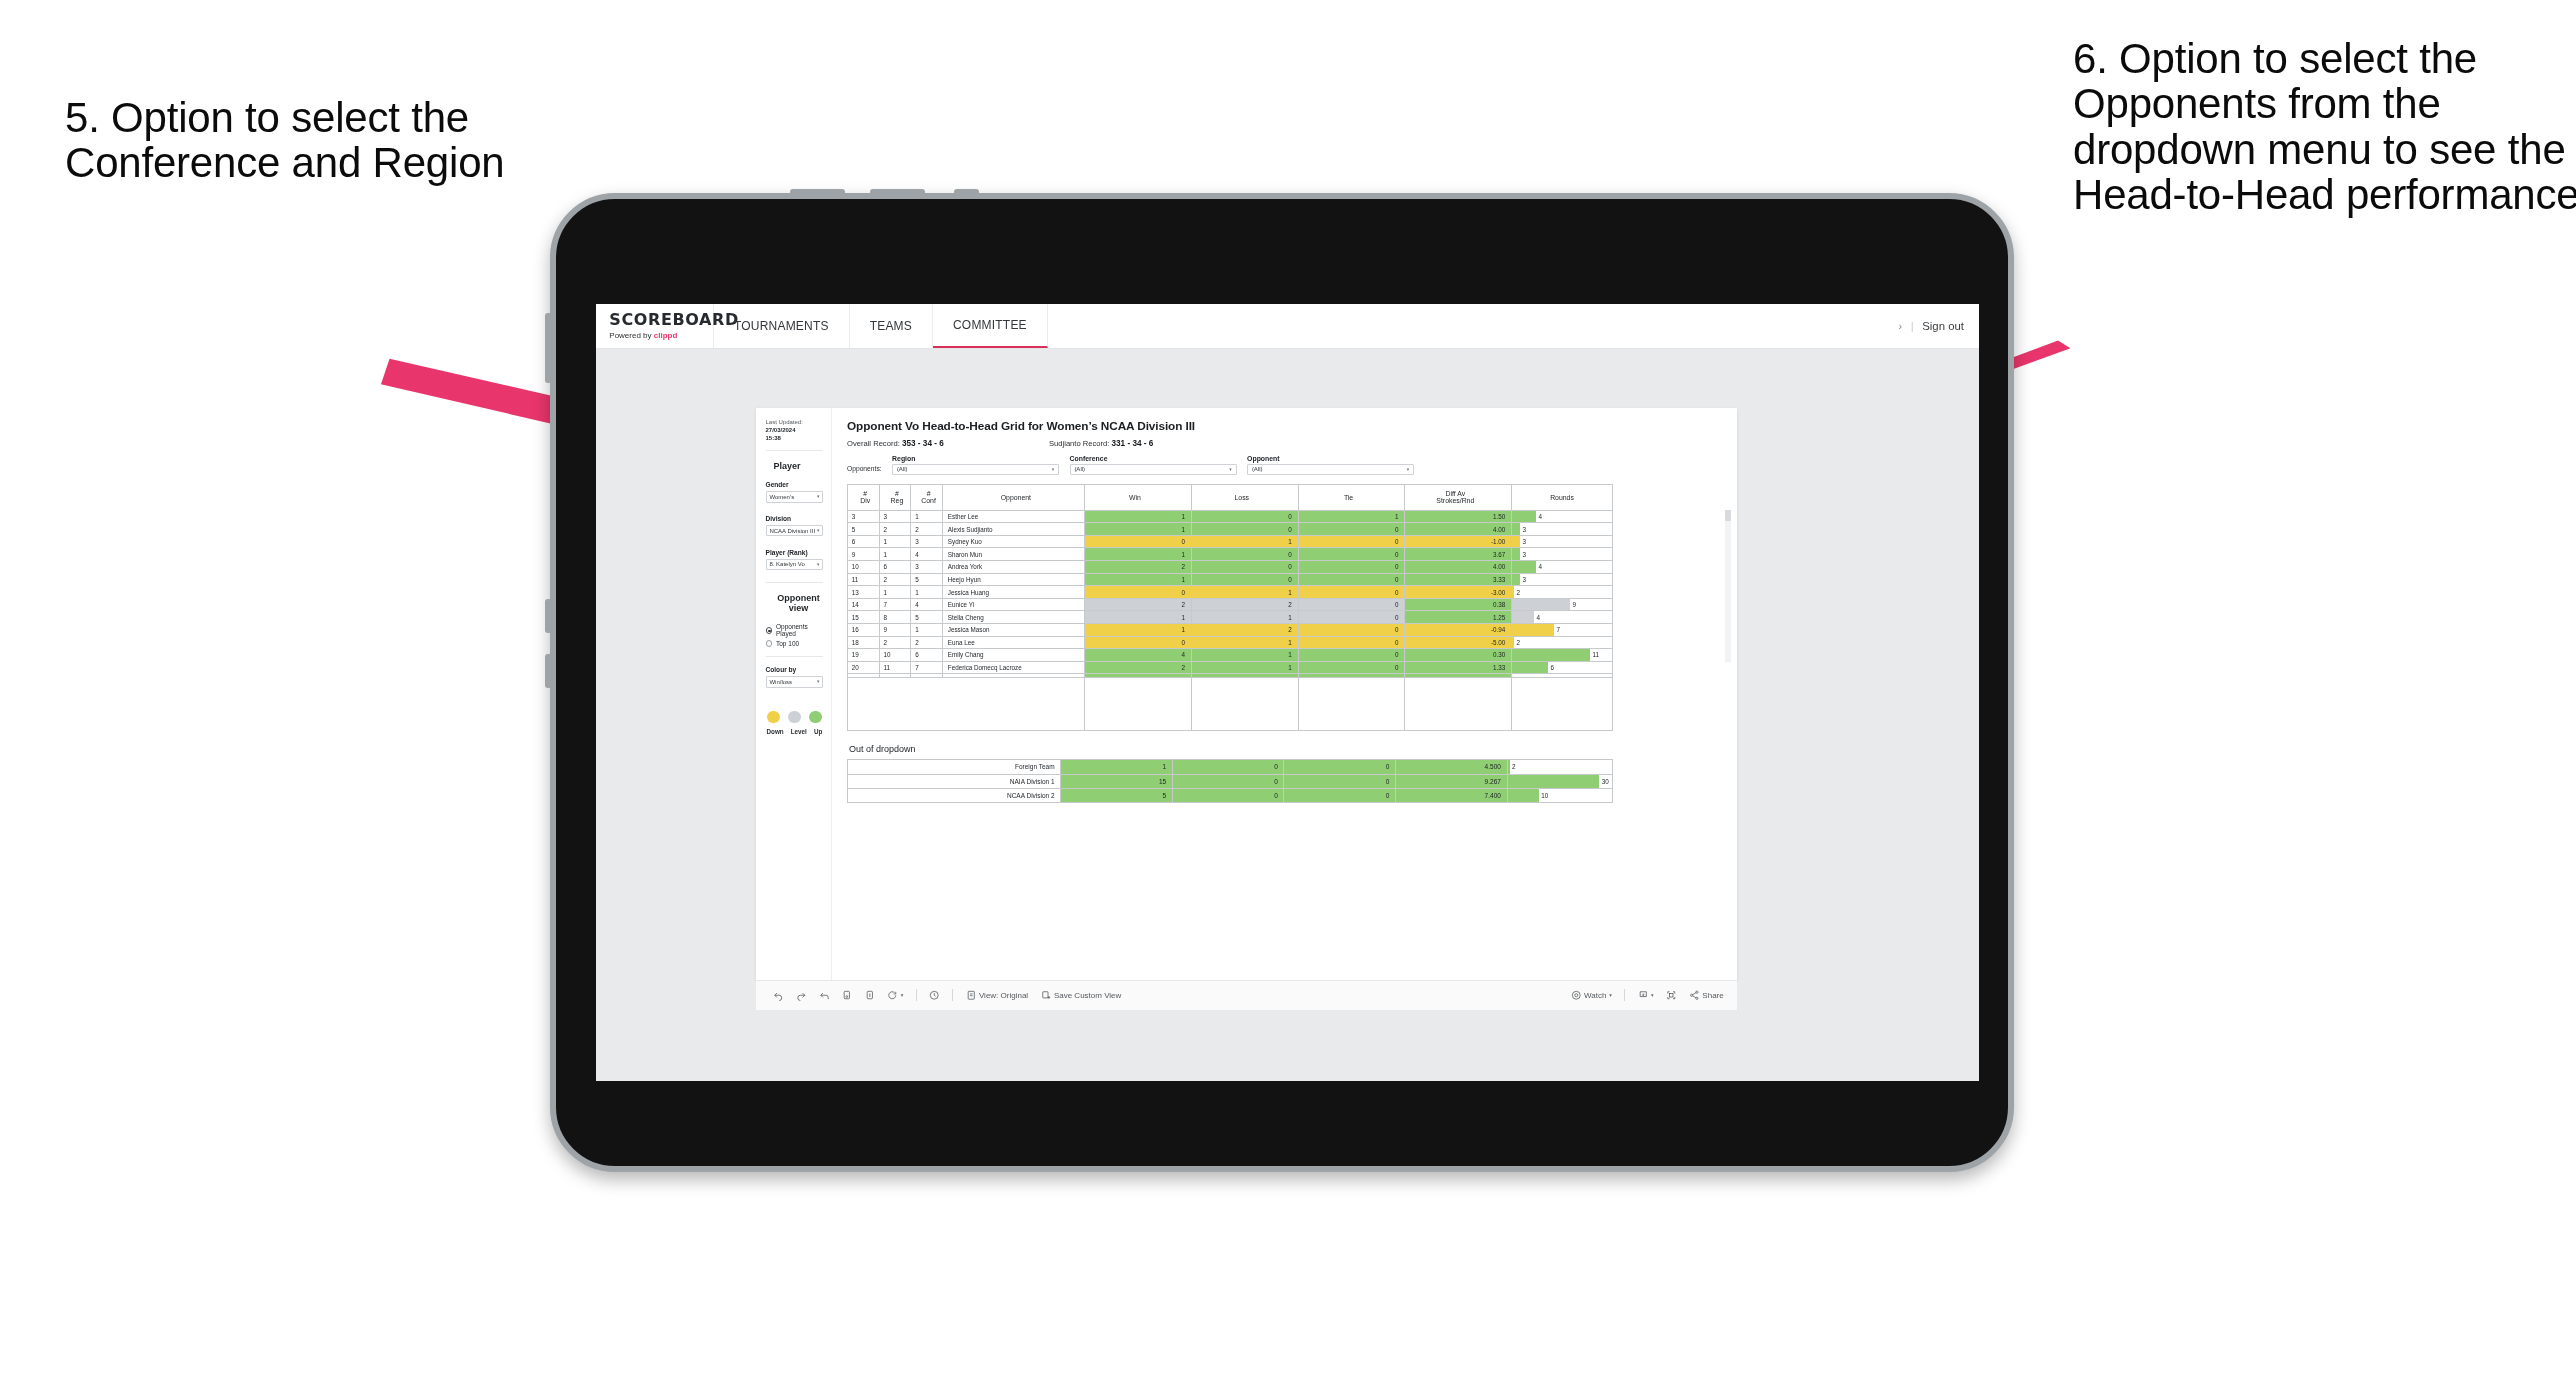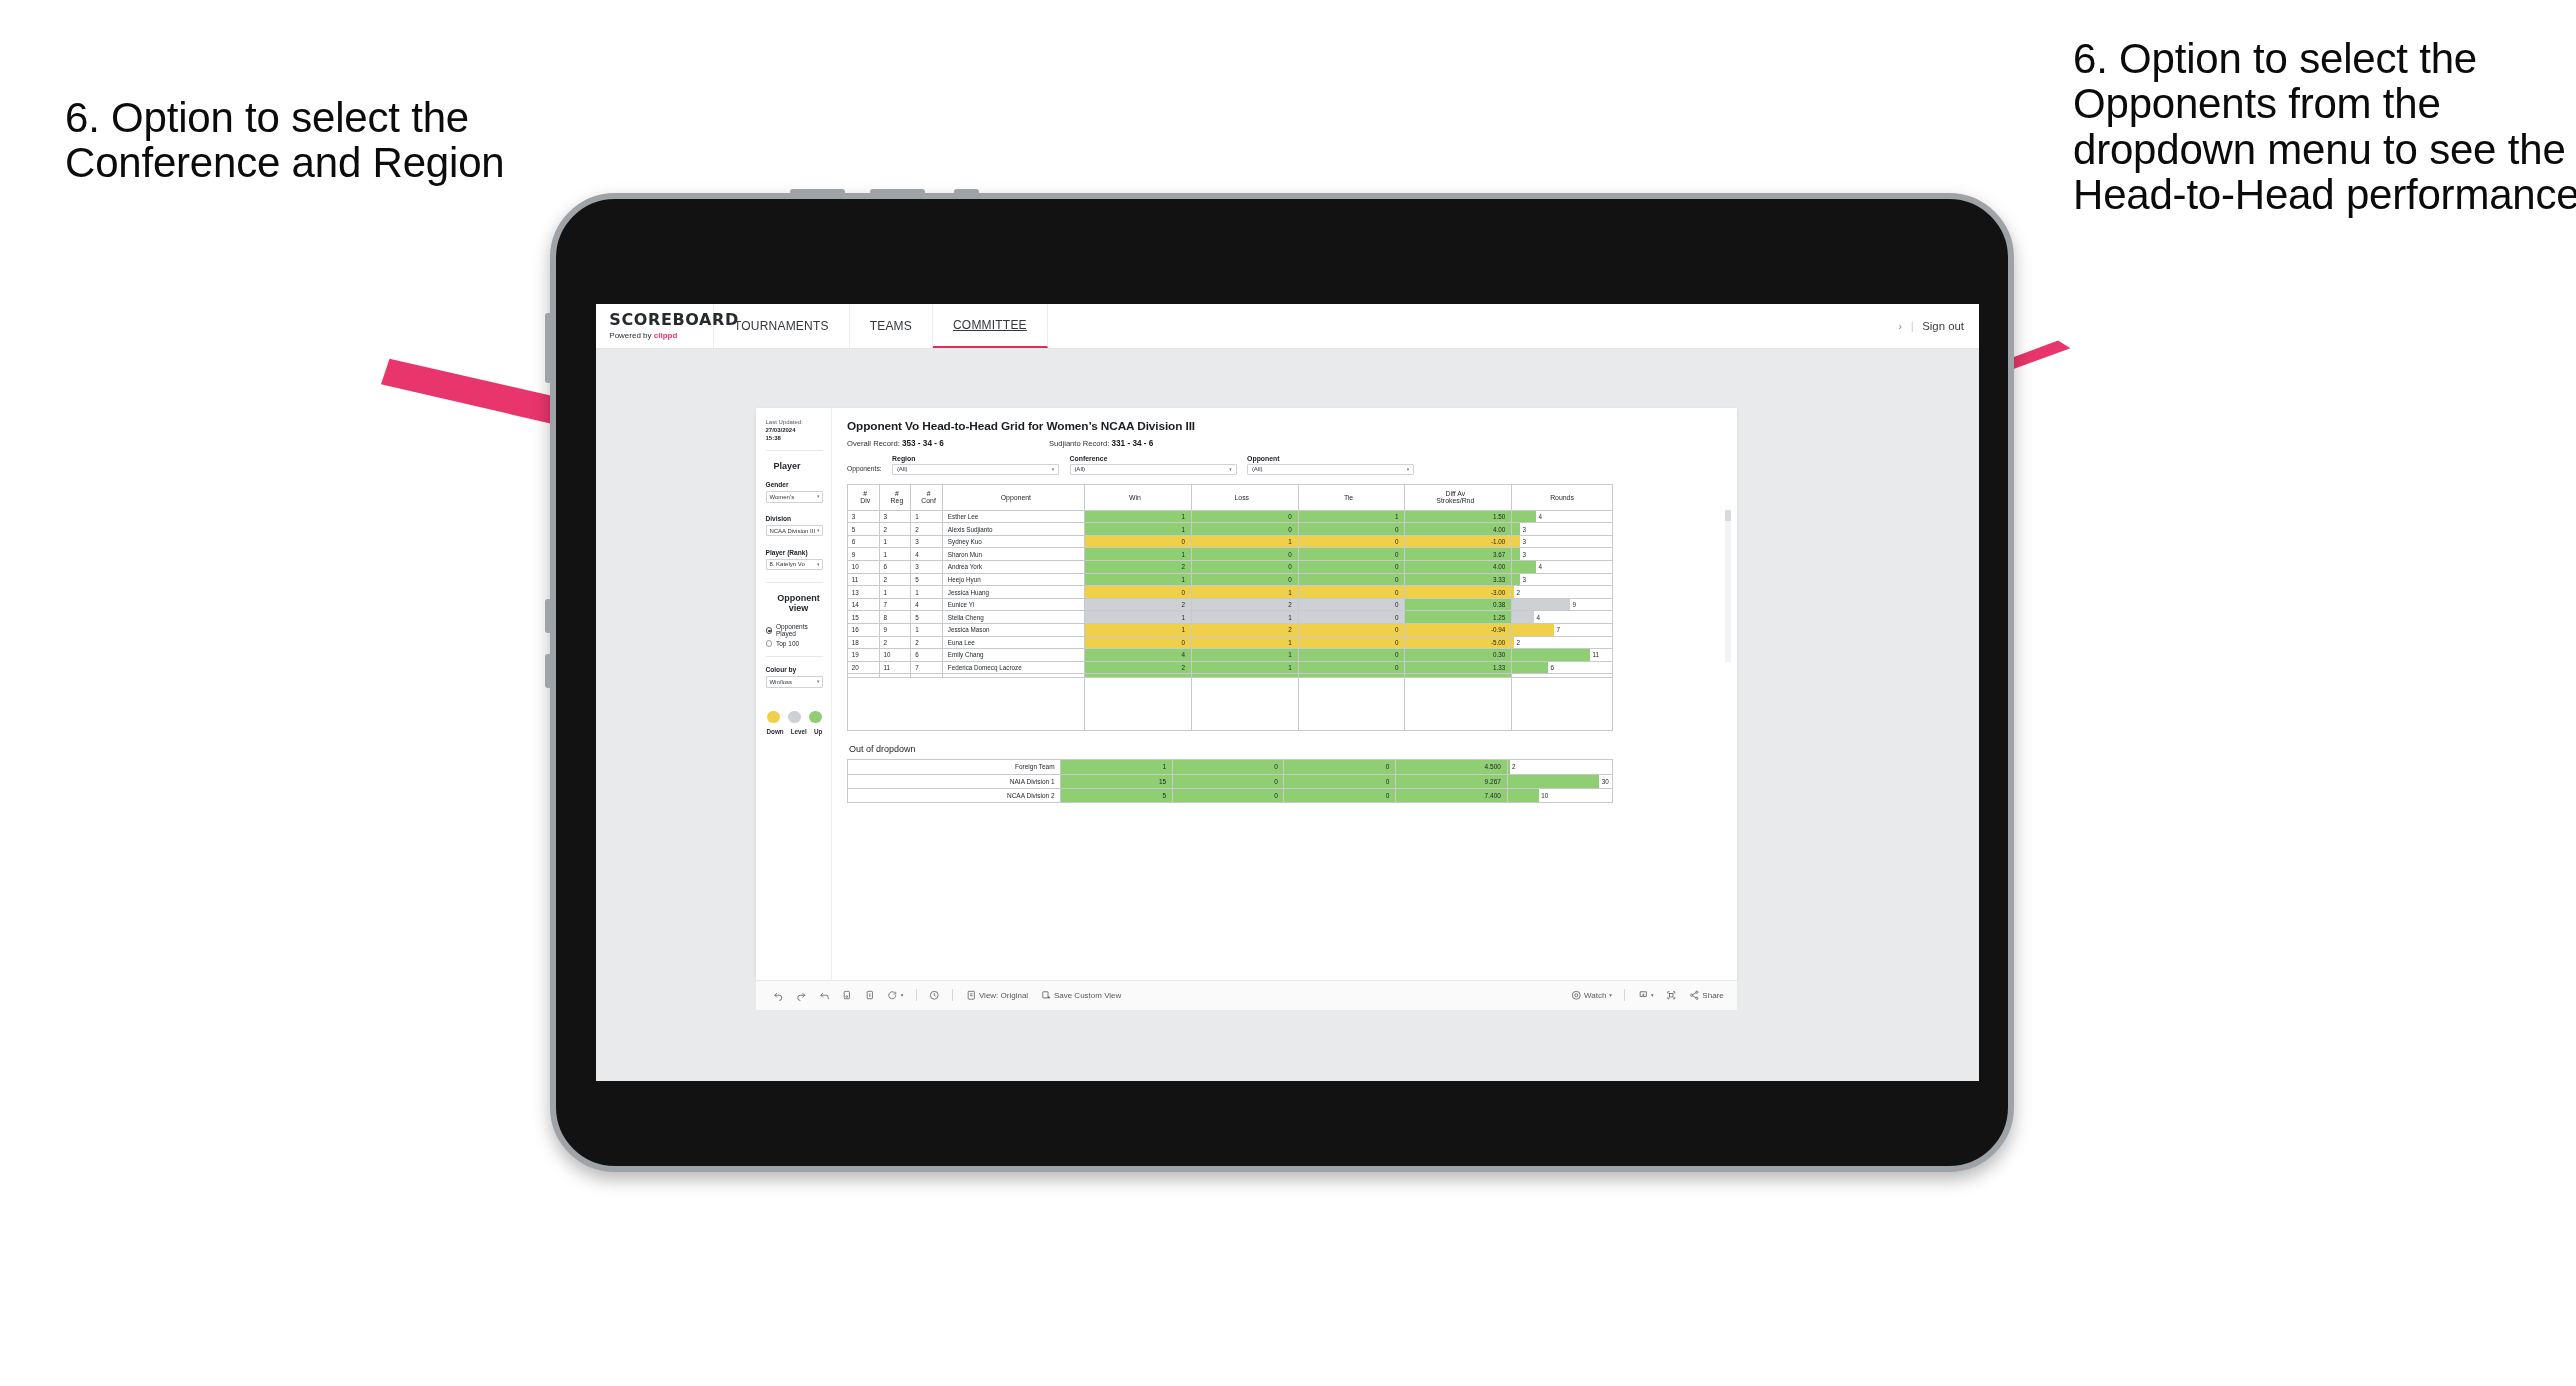--- a/index.html
+++ b/index.html
@@ -58,21 +58,21 @@
   .brand { width: 118px; padding-left: 13.3px; display:flex; flex-direction:column; justify-content:center;
            border-right:1px solid #ececee; }
   .brand-title { font-family:"DejaVu Sans", sans-serif; font-weight:700; font-size:16px; letter-spacing:0.6px;
                  color:#262a2e; line-height:1; }
   .brand-sub { font-size:8px; color:#2c3034; margin-top:2.9px; }
   .brand-sub b { color:#e8386a; font-weight:700; }
   .navtab {
     padding: 0 20px; display:flex; align-items:center; font-size:12px; color:#33373b;
     letter-spacing:0.2px; border-right:1px solid #ececee; cursor:pointer; white-space:nowrap;
   }
-  .navtab.active { border-bottom:2.9px solid #d8325c;text-decoration:underline; }
+  .navtab.active { border-bottom:2.9px solid #d8325c; }
   .appbar-right { margin-left:auto; display:flex; align-items:center; gap:8.6px;
                   padding-right:15px; font-size:11.4px; color:#3a3e42; }
   .appbar-right .chev { color:#7b8086; font-size:10.5px; }
   .appbar-right .bar { color:#c9ccd0; }
   .signout { cursor:pointer; }
 
   
   #subnav {
     height: 28.5px; background:#fafafa; border-bottom:1px solid #e1e1e3;
     display:flex; align-items:center; padding-left:15px; gap:32px;
@@ -161,21 +161,21 @@
   .ti { display:flex; align-items:center; gap:2.9px; cursor:pointer; color:#55595d; }
   .ti svg { display:block; }
   .tsep { width:1px; height:12.4px; background:#d5d7d9; }
   .tcaret { font-size:5.2px; color:#6b6f73; }
 </style>
 </head>
 <body>
 
 <div id="stage">
 
-  <div class="annot" id="annot-left">6. Option to select the Conference and Region</div>
+  <div class="annot" id="annot-left">5. Option to select the Conference and Region</div>
   <div class="annot" id="annot-right">6. Option to select the Opponents from the dropdown menu to see the Head-to-Head performance</div>
 
   <svg class="arrow-svg" viewBox="0 0 2707 1457">
     <g fill="#e8356b">
       <path d="M409,377 L1120,540 L1082,508 L1182,536 L1102,572 L1110,568 L400,404 Z"></path>
       <path d="M2176,366 L1795,505 L1840,510 L1783,543 L1775,484 L1782,500 L2163,358 Z"></path>
     </g>
   </svg>
 
   <div id="tablet">

